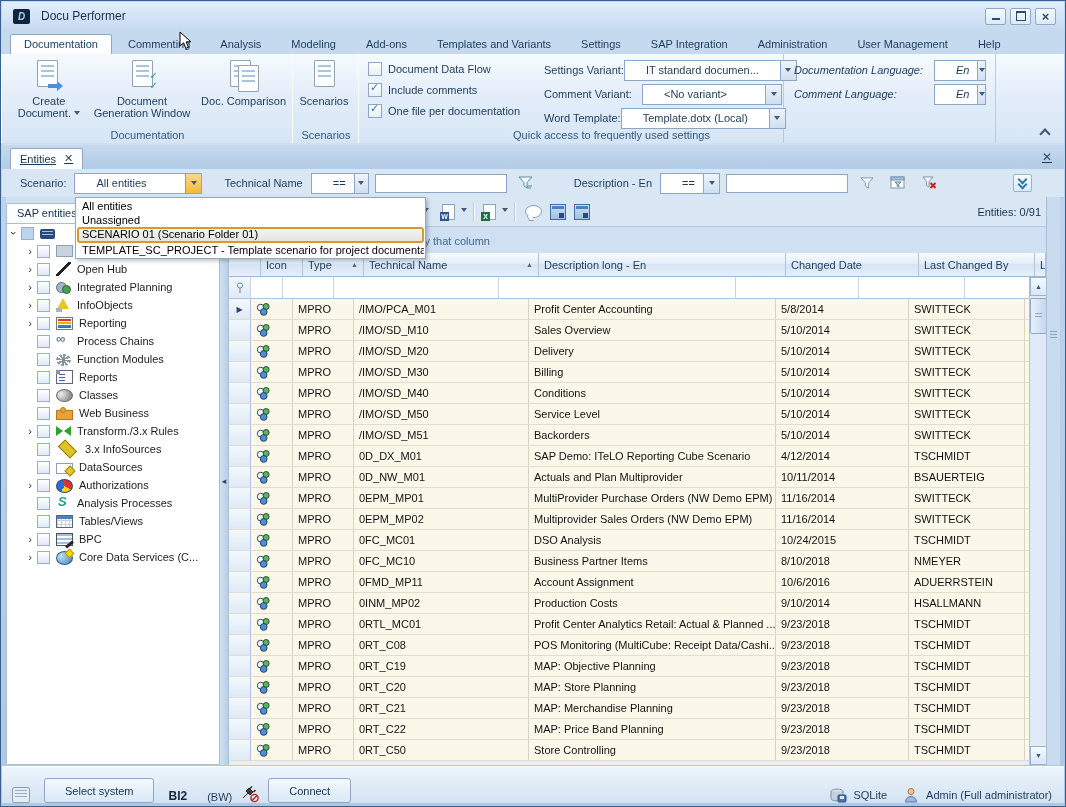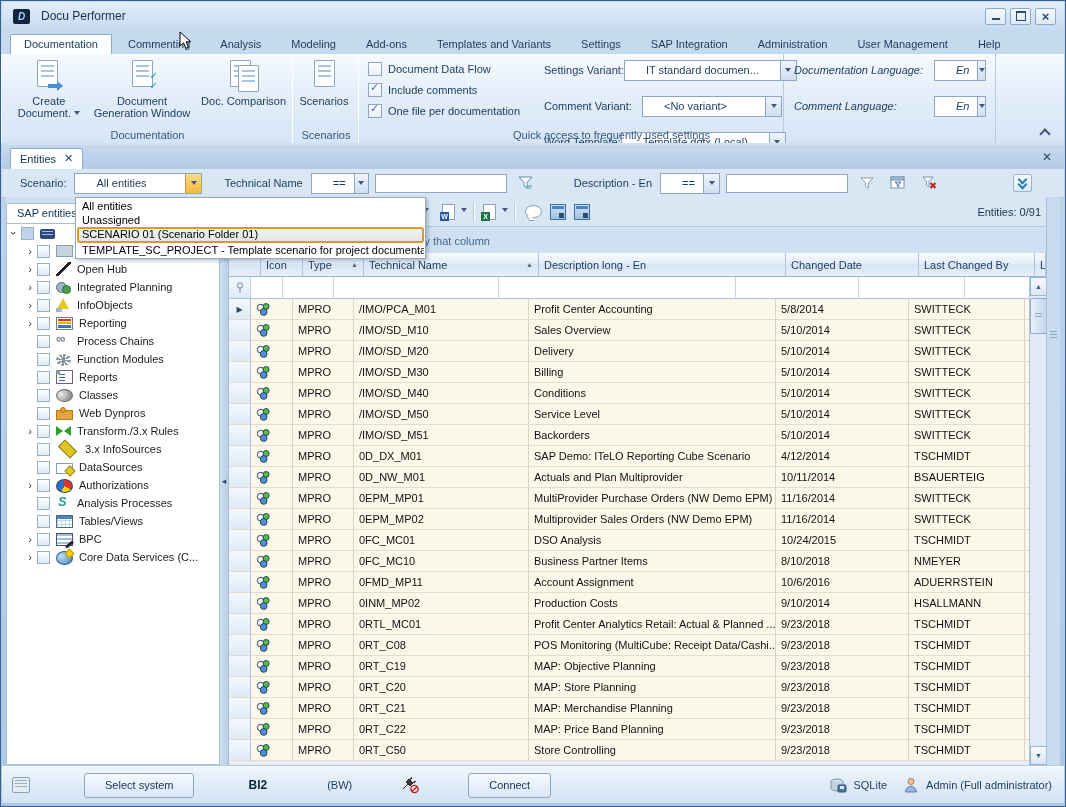--- a/index.html
+++ b/index.html
@@ -33,33 +33,33 @@
   .page::before{content:"";position:absolute;left:3px;right:3px;top:4px;height:15px;
     background:repeating-linear-gradient(to bottom,#a9c4de 0 2px,transparent 2px 5px);}
   .arrowblue{position:absolute;bottom:3px;left:15px;width:9px;height:4px;background:#4a90d9;}
   .arrowblue::after{content:"";position:absolute;left:9px;top:-3px;border:5px solid transparent;border-left:6px solid #4a90d9;}
   .checks{position:absolute;right:0;bottom:0;color:#1f9e8e;font-weight:bold;font-size:10px;line-height:10px;}
   .caret{display:inline-block;width:0;height:0;border:3px solid transparent;border-top:4px solid #41597a;margin-left:3px;vertical-align:middle;}
   .rchecks{display:flex;flex-direction:column;gap:7px;padding:8px 0 0 9px;width:176px;}
   .rcheck{display:flex;align-items:center;gap:6px;white-space:nowrap;}
   .cbx{width:12px;height:12px;border:1px solid #8ca6c3;background:linear-gradient(#fff,#e8eff7);position:relative;flex:0 0 12px;}
   .cbx.checked::after{content:"✓";position:absolute;left:1px;top:-3px;color:#2c6fc4;font-weight:bold;font-size:11px;}
-  .fieldcol{display:flex;flex-direction:column;gap:16px;padding-top:6px;}
+  .fieldcol{display:flex;flex-direction:column;gap:4px;padding-top:6px;}
   .frow{display:flex;align-items:center;height:20px;}
   .flabel{width:98px;white-space:nowrap;}
   .combo{display:flex;height:19px;border:1px solid #8ca6c3;background:#fff;align-items:center;}
   .combo .cval{padding:0 21px;white-space:nowrap;overflow:hidden;flex:1;}
   .combo .cbtn{width:15px;height:100%;border-left:1px solid #8ca6c3;background:linear-gradient(#eef4fb,#cfdff0);
     display:flex;align-items:center;justify-content:center;}
   .combo .cbtn i{width:0;height:0;border:3px solid transparent;border-top:4px solid #41597a;margin-top:3px;}
   .ribchev{position:absolute;right:12px;bottom:5px;width:14px;height:12px;display:flex;align-items:center;justify-content:center;}
   .chevup{width:6px;height:6px;border-top:2px solid #41597a;border-right:2px solid #41597a;transform:rotate(-45deg);margin-top:3px;}
   
   .gapstrip{position:absolute;left:1px;right:1px;top:142px;height:2px;background:#cfe0f0;}
-  .viewtabs{position:absolute;left:1px;right:1px;top:144px;height:24px;background:linear-gradient(#c6d9ee,#b3cbe6);display:flex;align-items:flex-end;}
+  .viewtabs{position:absolute;left:1px;right:1px;top:144px;height:24px;background:linear-gradient(#c6d9ee,#b3cbe6);display:flex;align-items:flex-end;text-decoration:underline;}
   .vtab{margin-left:8px;background:#fdfeff;border:1px solid #8fa8c4;border-bottom:none;border-radius:2px 2px 0 0;
     padding:3px 9px 4px;display:flex;align-items:center;gap:8px;color:#16324f;}
   .vtab .x{font-weight:bold;font-size:11px;color:#2c4a6b;}
   .viewclose{margin-left:auto;margin-right:12px;margin-bottom:5px;font-weight:bold;color:#2c4a6b;font-size:12px;}
   
   .filterbar{position:absolute;left:1px;right:1px;top:168px;height:28px;background:#d9e7f5;border-bottom:1px solid #b6c9de;
     display:flex;align-items:center;}
   .flbl{white-space:nowrap;}
   .scombo{width:126px;margin-left:8px;}
   .scombo .cbtn.orange{background:linear-gradient(#fbd98a,#f2b93f);border-left:1px solid #c89530;}
@@ -177,21 +177,21 @@
     background:repeating-linear-gradient(to bottom,#8fa8c4 0 1px,transparent 1px 3px);}
   
   .popup{position:absolute;left:74px;top:196px;width:347px;background:#fff;border:1px solid #9aa7b5;
     box-shadow:2px 2px 4px rgba(60,80,110,.35);z-index:50;padding:1px;}
   .pitem{height:14px;line-height:14px;padding:0 5px;white-space:nowrap;overflow:hidden;color:#000;}
   .pitem.hl{border:2px solid #d89a2b;border-radius:3px;background:linear-gradient(#f3f3f3,#e4e4e6);height:12px;line-height:11px;padding:0 3px;}
   .cursor{position:absolute;left:178px;top:30px;z-index:60;}
   
   .statusline{position:absolute;left:1px;right:1px;bottom:39px;height:1px;background:#8fa8c4;}
   .statusbar{position:absolute;left:1px;right:1px;bottom:3px;height:36px;
-    background:linear-gradient(#eef5fc,#d3e2f2);border-top:1px solid #fff;display:flex;align-items:center;gap:40px;}
+    background:linear-gradient(#eef5fc,#d3e2f2);border-top:1px solid #fff;display:flex;align-items:flex-end;}
   .sbbtn{height:23px;border:1px solid #8ca6c3;border-radius:3px;background:linear-gradient(#f4f9fe,#d9e7f6);
     display:flex;align-items:center;padding:0 20px;color:#16324f;}
   .panelico{width:16px;height:14px;border:1px solid #8aa0b5;background:#e4ecf4;position:relative;margin:0 14px 0 10px;border-radius:2px;}
   .panelico::before{content:"";position:absolute;left:2px;right:2px;top:2px;height:8px;
     background:repeating-linear-gradient(to bottom,#9ab0c6 0 1px,transparent 1px 3px);}
   .sysname{font-weight:bold;font-size:12px;margin-left:14px;color:#10283f;}
   .systype{margin-left:20px;}
   .statusright{margin-left:auto;display:flex;align-items:center;gap:6px;margin-right:12px;}
 </style>
 </head>
@@ -484,21 +484,21 @@
               <span class="expander">›</span>
               <span class="tcb"></span>
               <span class="ticon ticon-classes"></span>
               <span class="tlabel">Classes</span>
             </div>
 
             <div class="tree-row lvl1">
               <span class="expander">›</span>
               <span class="tcb"></span>
               <span class="ticon ticon-web-dynpros"></span>
-              <span class="tlabel">Web Dynpros</span>
+              <span class="tlabel">Web Business</span>
             </div>
 
             <div class="tree-row lvl1 expandable">
               <span class="expander">›</span>
               <span class="tcb"></span>
               <span class="ticon ticon-transform"></span>
               <span class="tlabel">Transform./3.x Rules</span>
             </div>
 
             <div class="tree-row lvl1">

